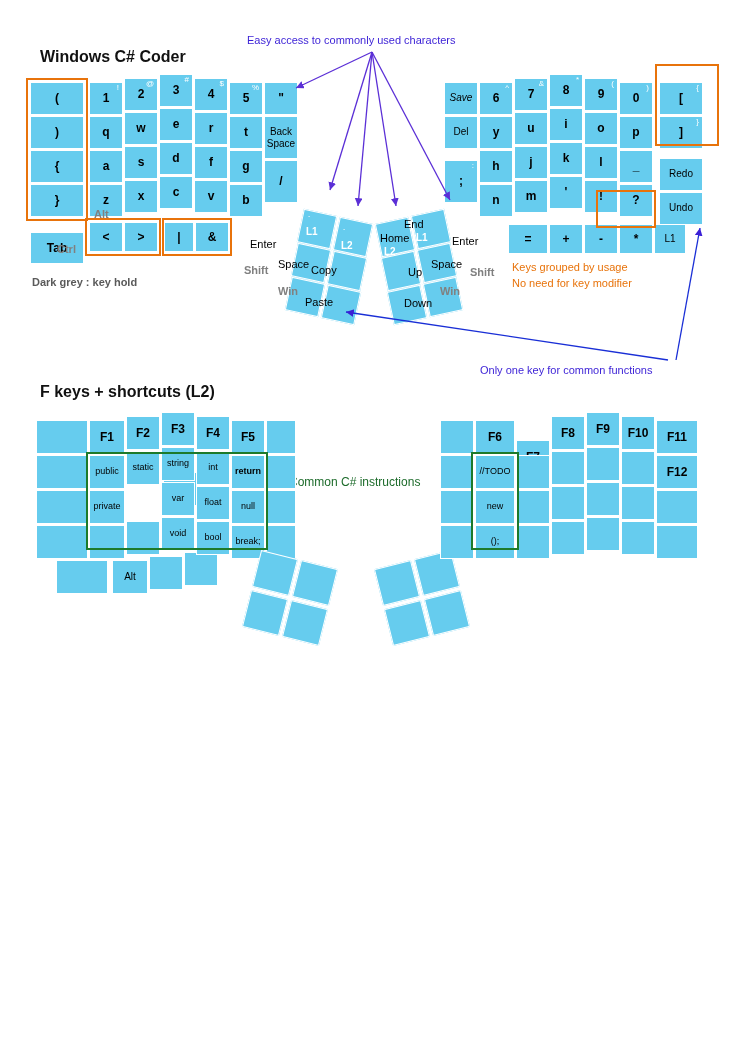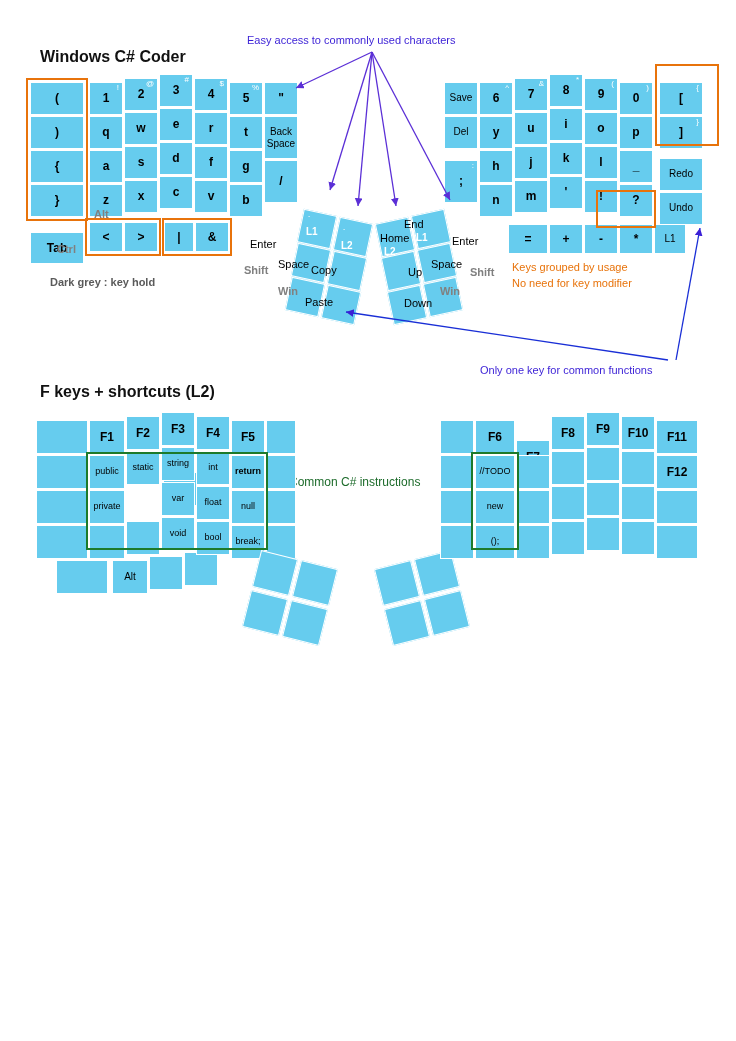--- a/index.html
+++ b/index.html
@@ -53,21 +53,21 @@
 
 <div class="root">
 
   <div class="title" style="left:40px;top:48px;">Windows C# Coder</div>
   <div class="title" style="left:40px;top:383px;">F keys + shortcuts (L2)</div>
 
   <div class="note note-blue" style="left:247px;top:34px;">Easy access to commonly used characters</div>
   <div class="note note-orange" style="left:512px;top:261px;text-align:center;">Keys grouped by usage</div>
   <div class="note note-orange" style="left:512px;top:277px;">No need for key modifier</div>
   <div class="note note-blue" style="left:480px;top:364px;">Only one key for common functions</div>
-  <div class="note-grey" style="position:absolute;left:50px;top:276px;text-align:center;">Dark grey : key hold</div>
+  <div class="note-grey" style="position:absolute;left:32px;top:276px;text-align:center;">Dark grey : key hold</div>
   <div class="note note-green" style="left:289px;top:475px;font-size:12px;">Common C# instructions</div>
 
   <div class="key bold" style="left:30px;top:82px;width:54px;height:33px;">(</div>
   <div class="key bold" style="left:30px;top:116px;width:54px;height:33px;">)</div>
   <div class="key bold" style="left:30px;top:150px;width:54px;height:33px;">{</div>
   <div class="key bold" style="left:30px;top:184px;width:54px;height:33px;">}</div>
 
   <div class="key bold" style="left:89px;top:82px;width:34px;height:33px;">
       <span class="sup">!</span>
       <span class="main">1</span>
@@ -151,21 +151,21 @@
   <div style="position:absolute;left:380px;top:232px;font-size:11px;color:#000;">Home</div>
   <div class="label-white" style="left:416px;top:232px;">L1</div>
   <div class="label-white" style="left:384px;top:246px;">L2</div>
   <div style="position:absolute;left:452px;top:235px;font-size:11px;color:#000;">Enter</div>
   <div style="position:absolute;left:408px;top:266px;font-size:11px;color:#000;">Up</div>
   <div style="position:absolute;left:431px;top:258px;font-size:11px;color:#000;">Space</div>
   <div class="label-grey" style="left:470px;top:266px;">Shift</div>
   <div class="label-grey" style="left:440px;top:285px;">Win</div>
   <div style="position:absolute;left:404px;top:297px;font-size:11px;color:#000;">Down</div>
 
-  <div class="key small" style="left:444px;top:82px;width:34px;height:33px;">Save</div>
+  <div class="key small" style="left:444px;top:82px;width:34px;height:33px;font-style:italic;">Save</div>
   <div class="key small" style="left:444px;top:116px;width:34px;height:33px;">Del</div>
   <div class="key bold" style="left:444px;top:160px;width:34px;height:43px;">
       <span class="sup" style="color:#fff;">:</span>
       <span class="main">;</span>
     </div>
 
   <div class="key bold" style="left:479px;top:82px;width:34px;height:33px;">
       <span class="sup">^</span>
       <span class="main">6</span>
     </div>

